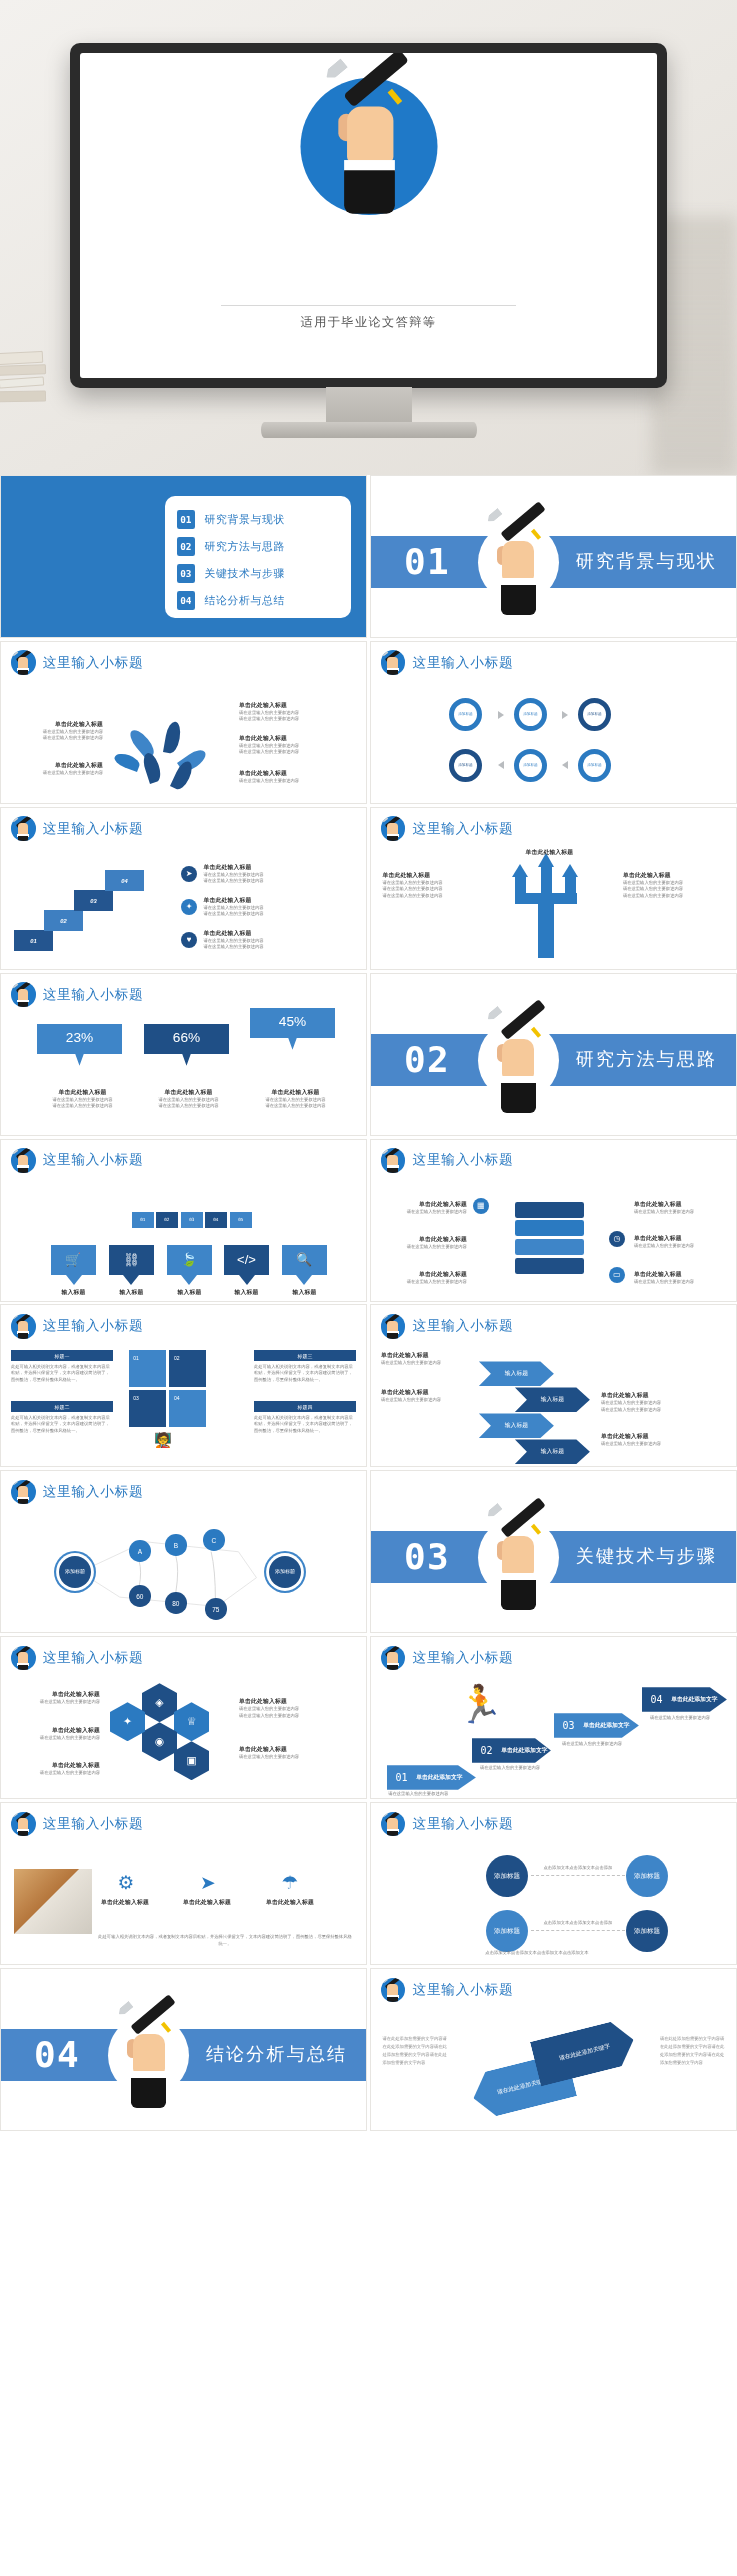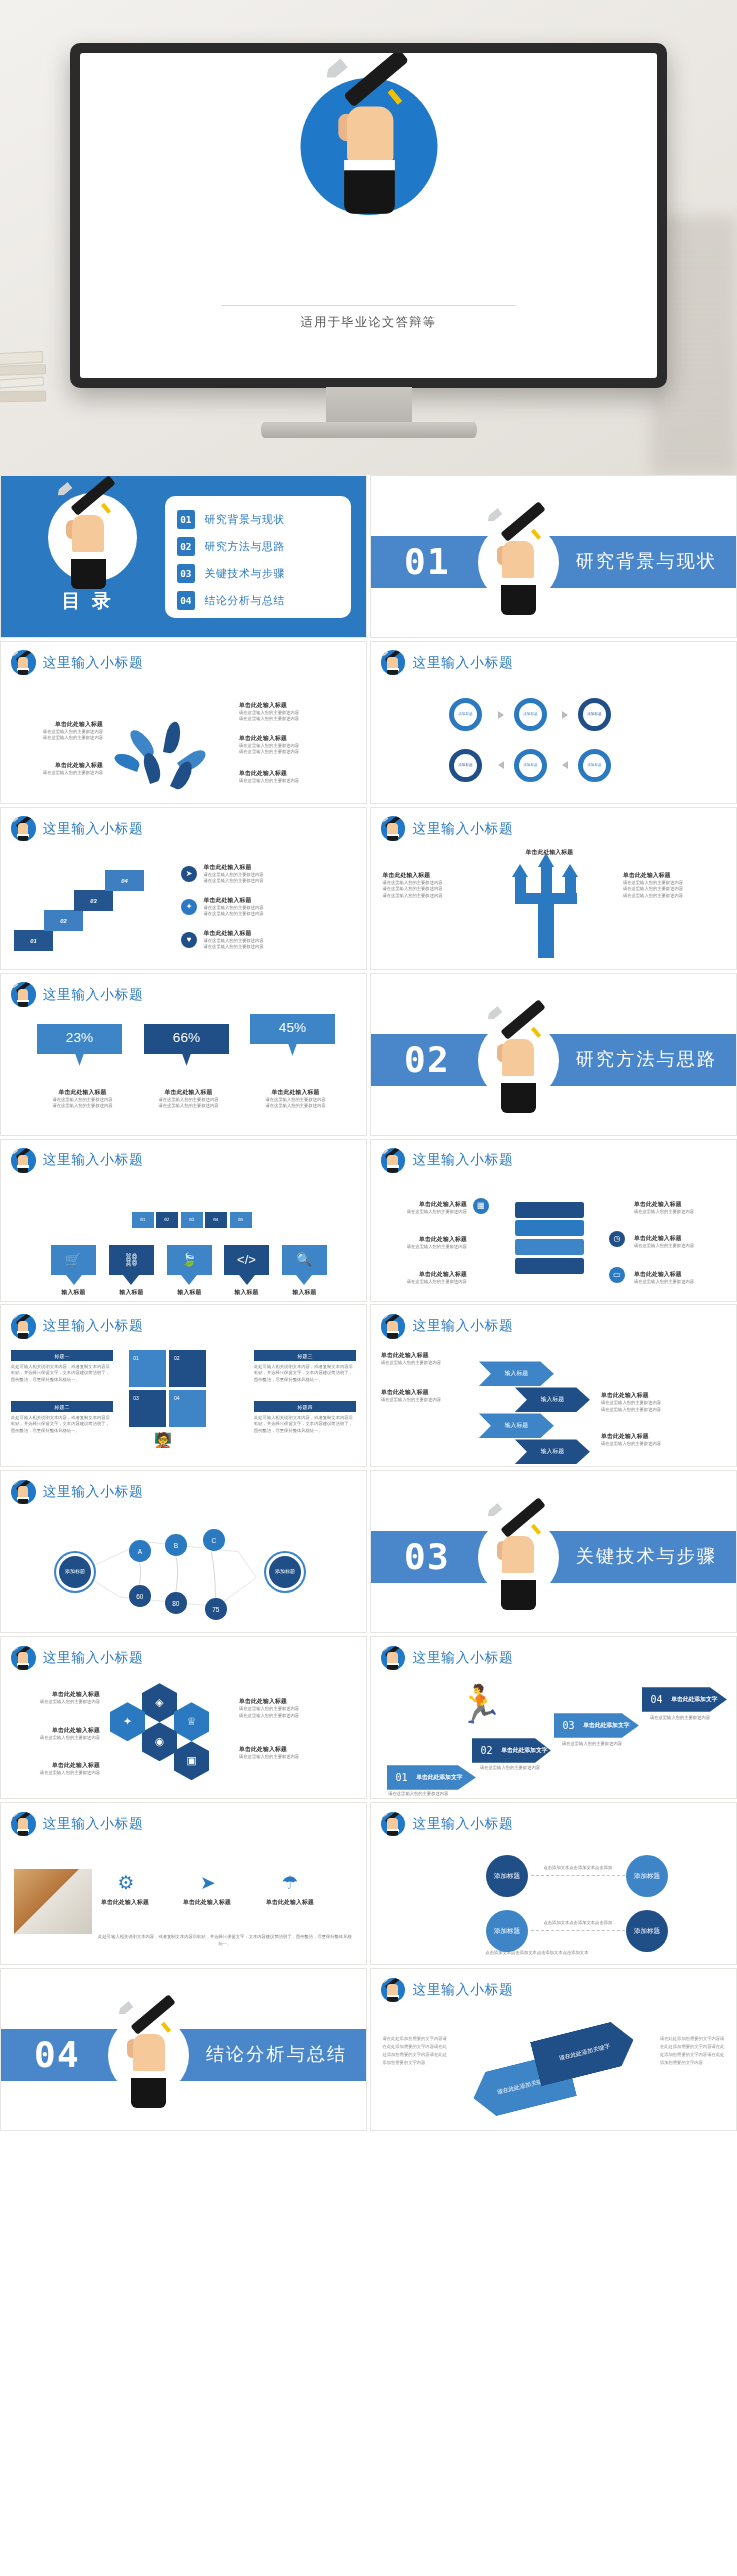--- a/index.html
+++ b/index.html
@@ -228,34 +228,20 @@
       </div>
       <div class="stand-neck"></div>
       <div class="stand-base"></div>
     </div>
   </div>
 
   <div class="grid">
 
     <div class="row">
       <div class="slide toc">
-        <div class="toc-left">
-          <div class="toc-circle">
-            <div class="big-pen" style="left:0;top:-10px;">
-              <div class="bpen"></div>
-                <div class="bband"></div>
-                <div class="bnib"></div>
-              <div class="bthumb"></div>
-                <div class="bhand"></div>
-              <div class="bcuff"></div>
-                <div class="barm" style="background:#151515;"></div>
-            </div>
-          </div>
-          <div class="toc-label">目录</div>
-        </div>
         <div class="toc-card">
           <div class="toc-item">
             <span class="toc-num">01</span>
             <span class="toc-txt">研究背景与现状</span>
           </div>
           <div class="toc-item">
             <span class="toc-num">02</span>
             <span class="toc-txt">研究方法与思路</span>
           </div>
           <div class="toc-item">
@@ -474,21 +460,21 @@
               <div class="arm"></div>
           </div>
           <div class="sh-title">这里输入小标题</div>
         </div>
         <div class="ribbon" style="left:36px;top:50px;">
             <span>23%</span>
           </div>
         <div class="ribbon dk" style="left:143px;top:50px;">
             <span>66%</span>
           </div>
-        <div class="ribbon" style="left:249px;top:40px;text-align:right;">
+        <div class="ribbon" style="left:249px;top:34px;text-align:right;">
             <span>45%</span>
           </div>
         <div class="blk" style="left:42px;top:114px;width:79px;text-align:center;">
           <div class="ttl">单击此处输入标题</div>
           <div class="dsc">请在这里输入您的主要叙述内容</div>
           <div class="dsc">请在这里输入您的主要叙述内容</div>
         </div>
         <div class="blk" style="left:148px;top:114px;width:79px;text-align:center;">
           <div class="ttl">单击此处输入标题</div>
           <div class="dsc">请在这里输入您的主要叙述内容</div>

